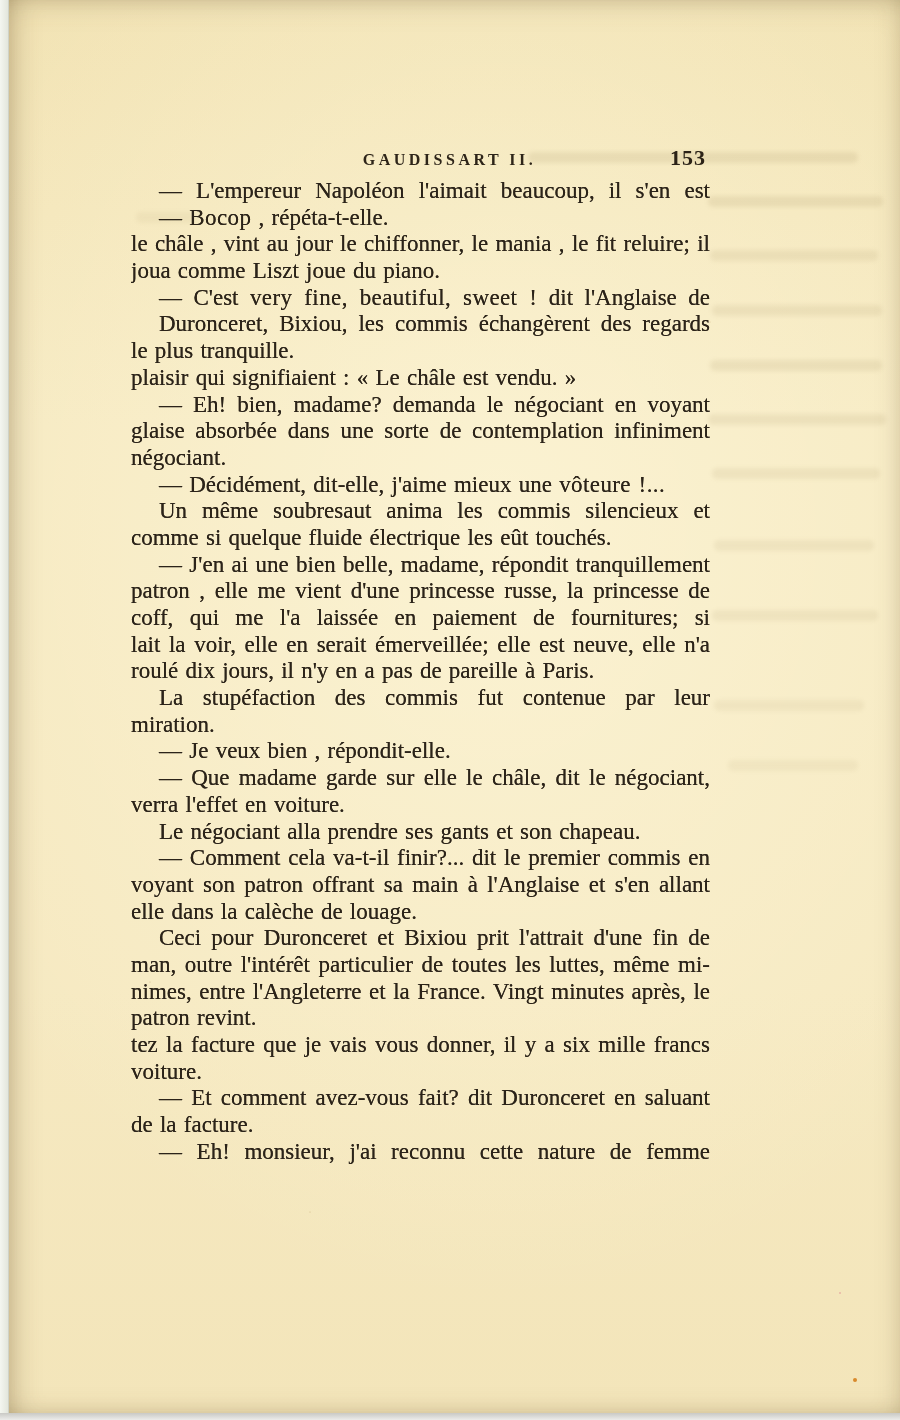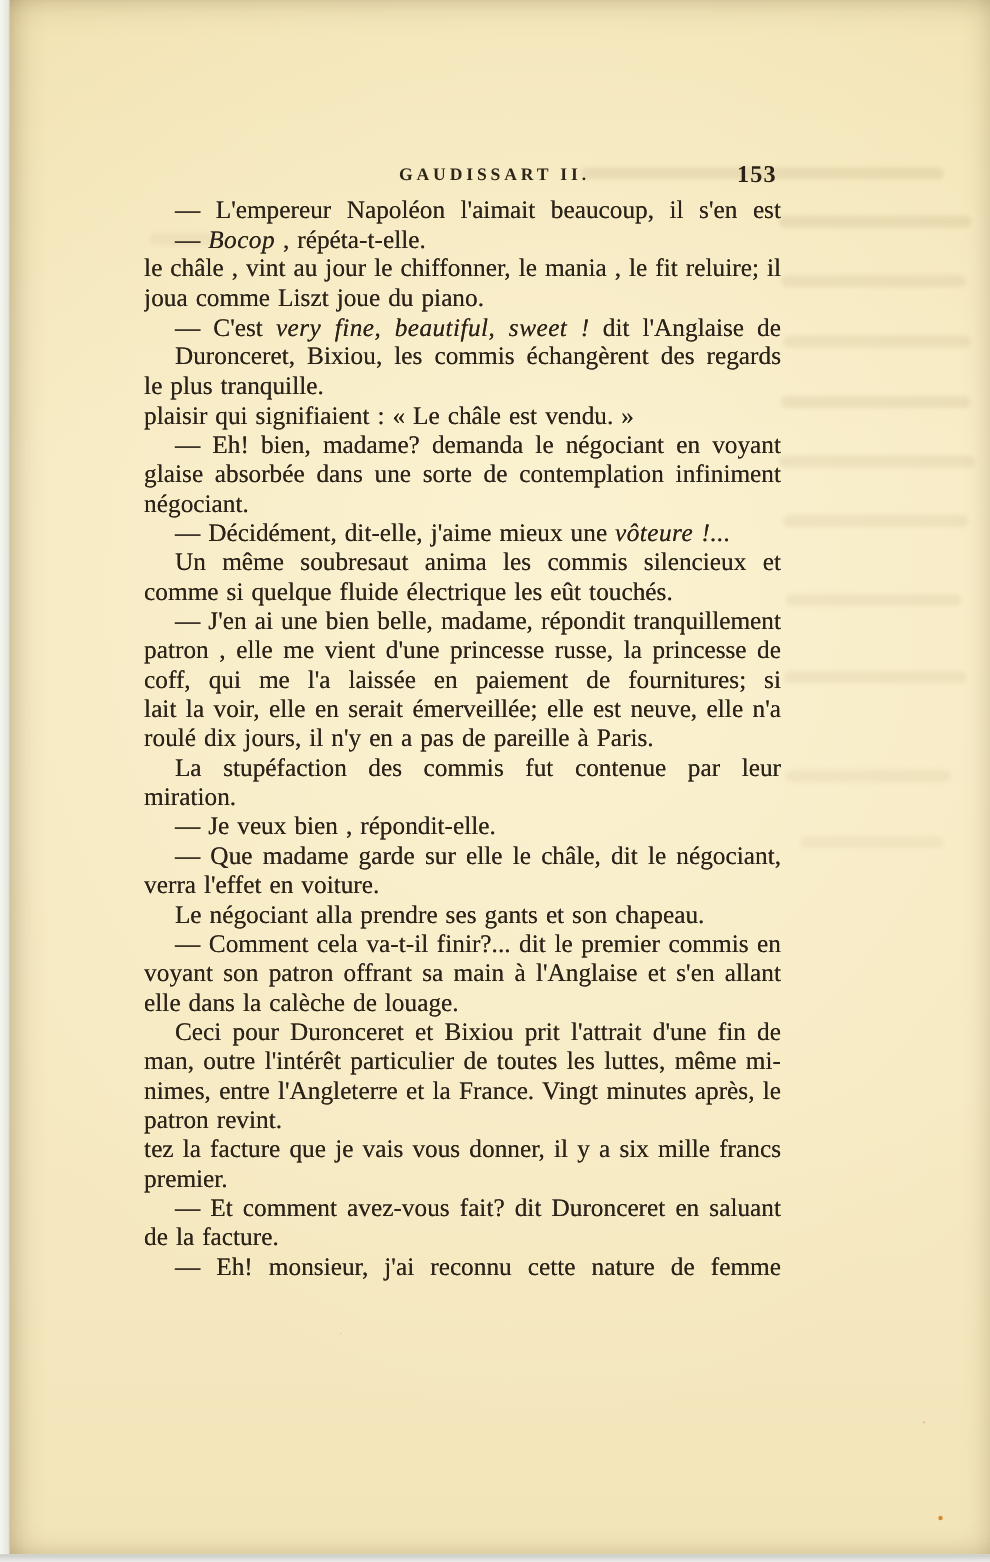--- a/index.html
+++ b/index.html
@@ -53,21 +53,21 @@
     color:var(--ink,#2b2319);
     text-shadow:0 0 .5px rgba(43,35,25,.85);
     word-spacing:1.5px;
   }
   .line{
     text-align:justify;text-align-last:justify;
     height:26.7px;overflow:hidden;white-space:normal;
   }
   .line.para-first{text-indent:28px;}
   .line.para-last{text-align-last:left;}
-  .it{font-style:italic;letter-spacing:.4px;}
+  .it{letter-spacing:.4px;}
   
   .ghosts i{
     position:absolute;display:block;height:11px;border-radius:5px;
     background:#9b8657;opacity:.14;filter:blur(2px);
   }
   .ghosts i:nth-child(1){top:152px;left:520px;width:330px;}
   .ghosts i:nth-child(2){top:196px;left:700px;width:175px;}
   .ghosts i:nth-child(3){top:250px;left:702px;width:168px;opacity:.12;}
   .ghosts i:nth-child(4){top:305px;left:704px;width:170px;opacity:.12;}
   .ghosts i:nth-child(5){top:360px;left:702px;width:172px;opacity:.13;}
@@ -143,21 +143,21 @@
       <div class="line para-last"><span>verra l'effet en voiture.</span></div>
       <div class="line para-first para-last"><span>Le négociant alla prendre ses gants et son chapeau.</span></div>
       <div class="line para-first"><span>— Comment cela va-t-il finir?... dit le premier commis en</span></div>
       <div class="line"><span>voyant son patron offrant sa main à l'Anglaise et s'en allant avec</span></div>
       <div class="line para-last"><span>elle dans la calèche de louage.</span></div>
       <div class="line para-first"><span>Ceci pour Duronceret et Bixiou prit l'attrait d'une fin de ro-</span></div>
       <div class="line"><span>man, outre l'intérêt particulier de toutes les luttes, même mi-</span></div>
       <div class="line"><span>nimes, entre l'Angleterre et la France. Vingt minutes après, le</span></div>
       <div class="line para-last"><span>patron revint.</span></div>
       <div class="line"><span>tez la facture que je vais vous donner, il y a six mille francs à</span></div>
-      <div class="line para-last"><span>premier.</span></div>
+      <div class="line para-last"><span>voiture.</span></div>
       <div class="line para-first"><span>— Et comment avez-vous fait? dit Duronceret en saluant ce roi</span></div>
       <div class="line para-last"><span>de la facture.</span></div>
       <div class="line para-first para-last"><span>— Eh! monsieur, j'ai reconnu cette nature de femme excen-</span></div>
     </div>
 </div>
 
 <div class="scan-left"></div>
 <div class="scan-bottom"></div>
 
 </body></html>

